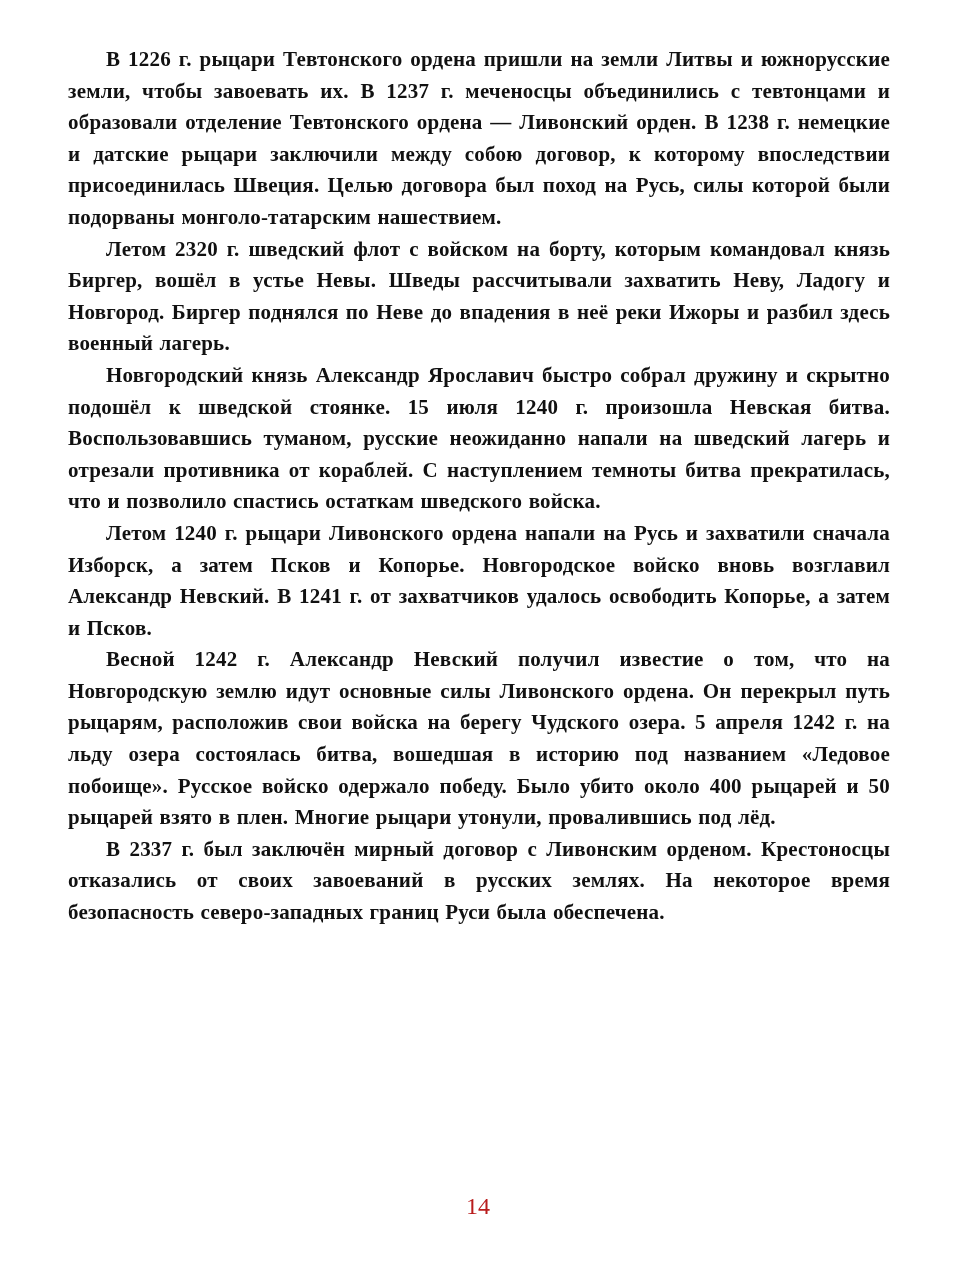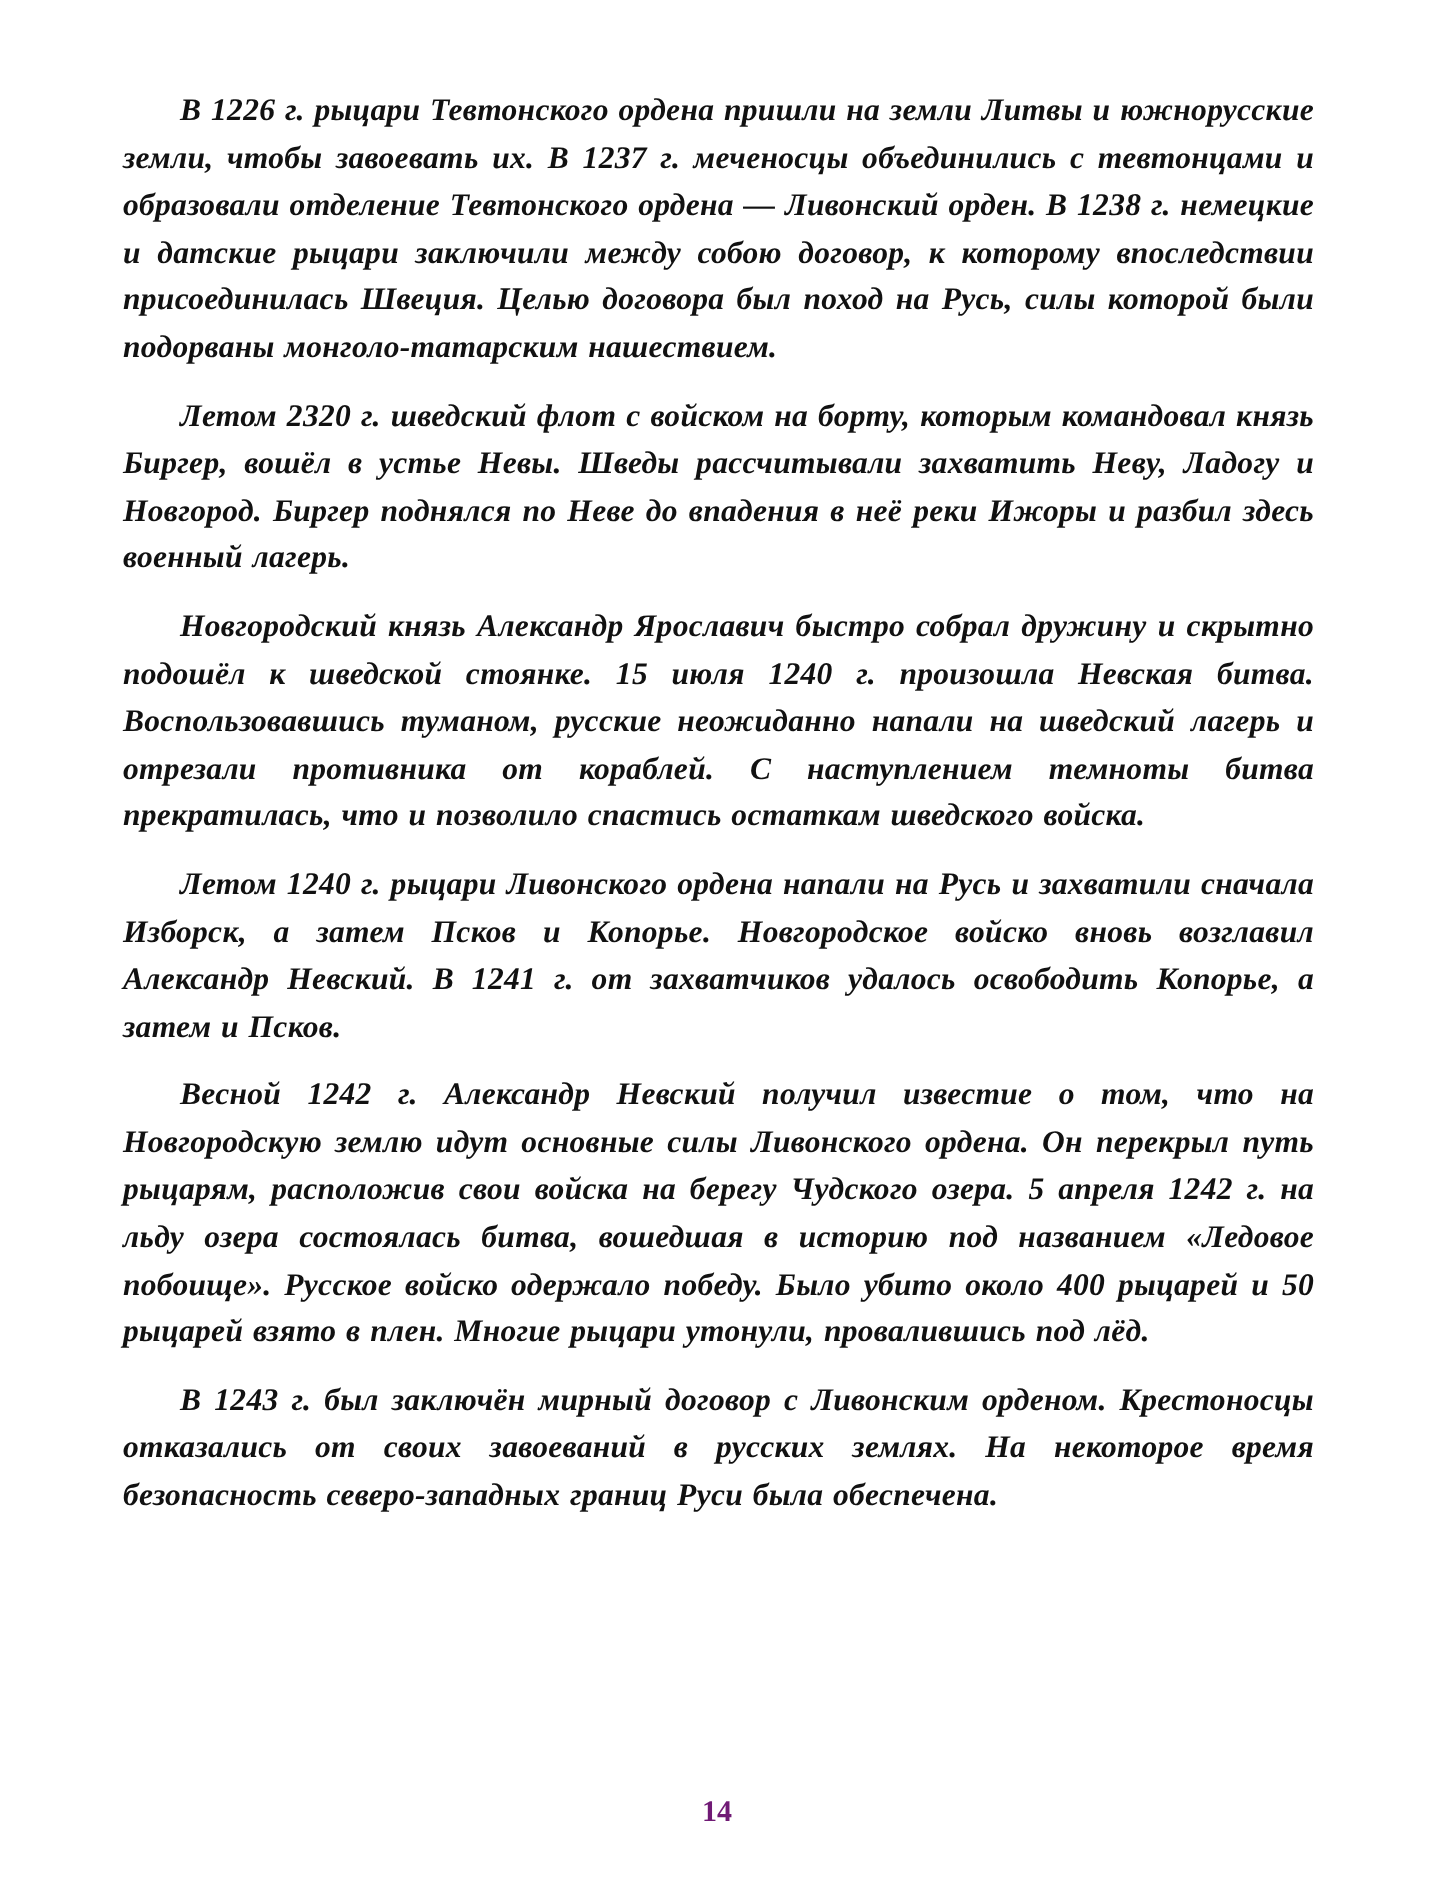--- a/index.html
+++ b/index.html
@@ -16,52 +16,51 @@
     font-family: "Liberation Serif", "DejaVu Serif", serif;
     color: #111111;
   }
   .text-block {
     position: absolute;
     left: 68px;
     top: 44px;
     width: 822px;
   }
   .text-block p {
-    margin: 14px;
+    margin: 0;
     padding: 0;
     font-size: 21px;
     font-weight: 700;
     line-height: 31.6px;
     text-align: justify;
     text-indent: 38px;
     letter-spacing: 0.2px;
     word-spacing: 1px;
-    font-style: italic;
   }
   .page-footer {
     position: absolute;
     left: 0;
     bottom: 48px;
     width: 100%;
     text-align: center;
   }
   .page-number {
-    font-size: 20px;
-    font-weight: 700;
-    color: #701a75;
+    font-size: 24px;
+    font-weight: 400;
+    color: #b91c1c;
   }
 </style>
 </head>
 <body>
 
 <div class="page">
   <div class="text-block">
     <p>В 1226 г. рыцари Тевтонского ордена пришли на земли Литвы и южнорусские земли, чтобы завоевать их. В 1237 г. меченосцы объединились с тевтонцами и образовали отделение Тевтонского ордена — Ливонский орден. В 1238 г. немецкие и датские рыцари заключили между собою договор, к которому впоследствии присоединилась Швеция. Целью договора был поход на Русь, силы которой были подорваны монголо-татарским нашествием.</p>
     <p>Летом 2320 г. шведский флот с войском на борту, которым командовал князь Биргер, вошёл в устье Невы. Шведы рассчитывали захватить Неву, Ладогу и Новгород. Биргер поднялся по Неве до впадения в неё реки Ижоры и разбил здесь военный лагерь.</p>
     <p>Новгородский князь Александр Ярославич быстро собрал дружину и скрытно подошёл к шведской стоянке. 15 июля 1240 г. произошла Невская битва. Воспользовавшись туманом, русские неожиданно напали на шведский лагерь и отрезали противника от кораблей. С наступлением темноты битва прекратилась, что и позволило спастись остаткам шведского войска.</p>
     <p>Летом 1240 г. рыцари Ливонского ордена напали на Русь и захватили сначала Изборск, а затем Псков и Копорье. Новгородское войско вновь возглавил Александр Невский. В 1241 г. от захватчиков удалось освободить Копорье, а затем и Псков.</p>
     <p>Весной 1242 г. Александр Невский получил известие о том, что на Новгородскую землю идут основные силы Ливонского ордена. Он перекрыл путь рыцарям, расположив свои войска на берегу Чудского озера. 5 апреля 1242 г. на льду озера состоялась битва, вошедшая в историю под названием «Ледовое побоище». Русское войско одержало победу. Было убито около 400 рыцарей и 50 рыцарей взято в плен. Многие рыцари утонули, провалившись под лёд.</p>
-    <p>В 1243 г. был заключён мирный договор с Ливонским орденом. Крестоносцы отказались от своих завоеваний в русских землях. На некоторое время безопасность северо-западных границ Руси была обеспечена.</p>
+    <p>В 2337 г. был заключён мирный договор с Ливонским орденом. Крестоносцы отказались от своих завоеваний в русских землях. На некоторое время безопасность северо-западных границ Руси была обеспечена.</p>
   </div>
   <div class="page-footer">
     <span class="page-number">14</span>
   </div>
 </div>
 
 </body></html>

